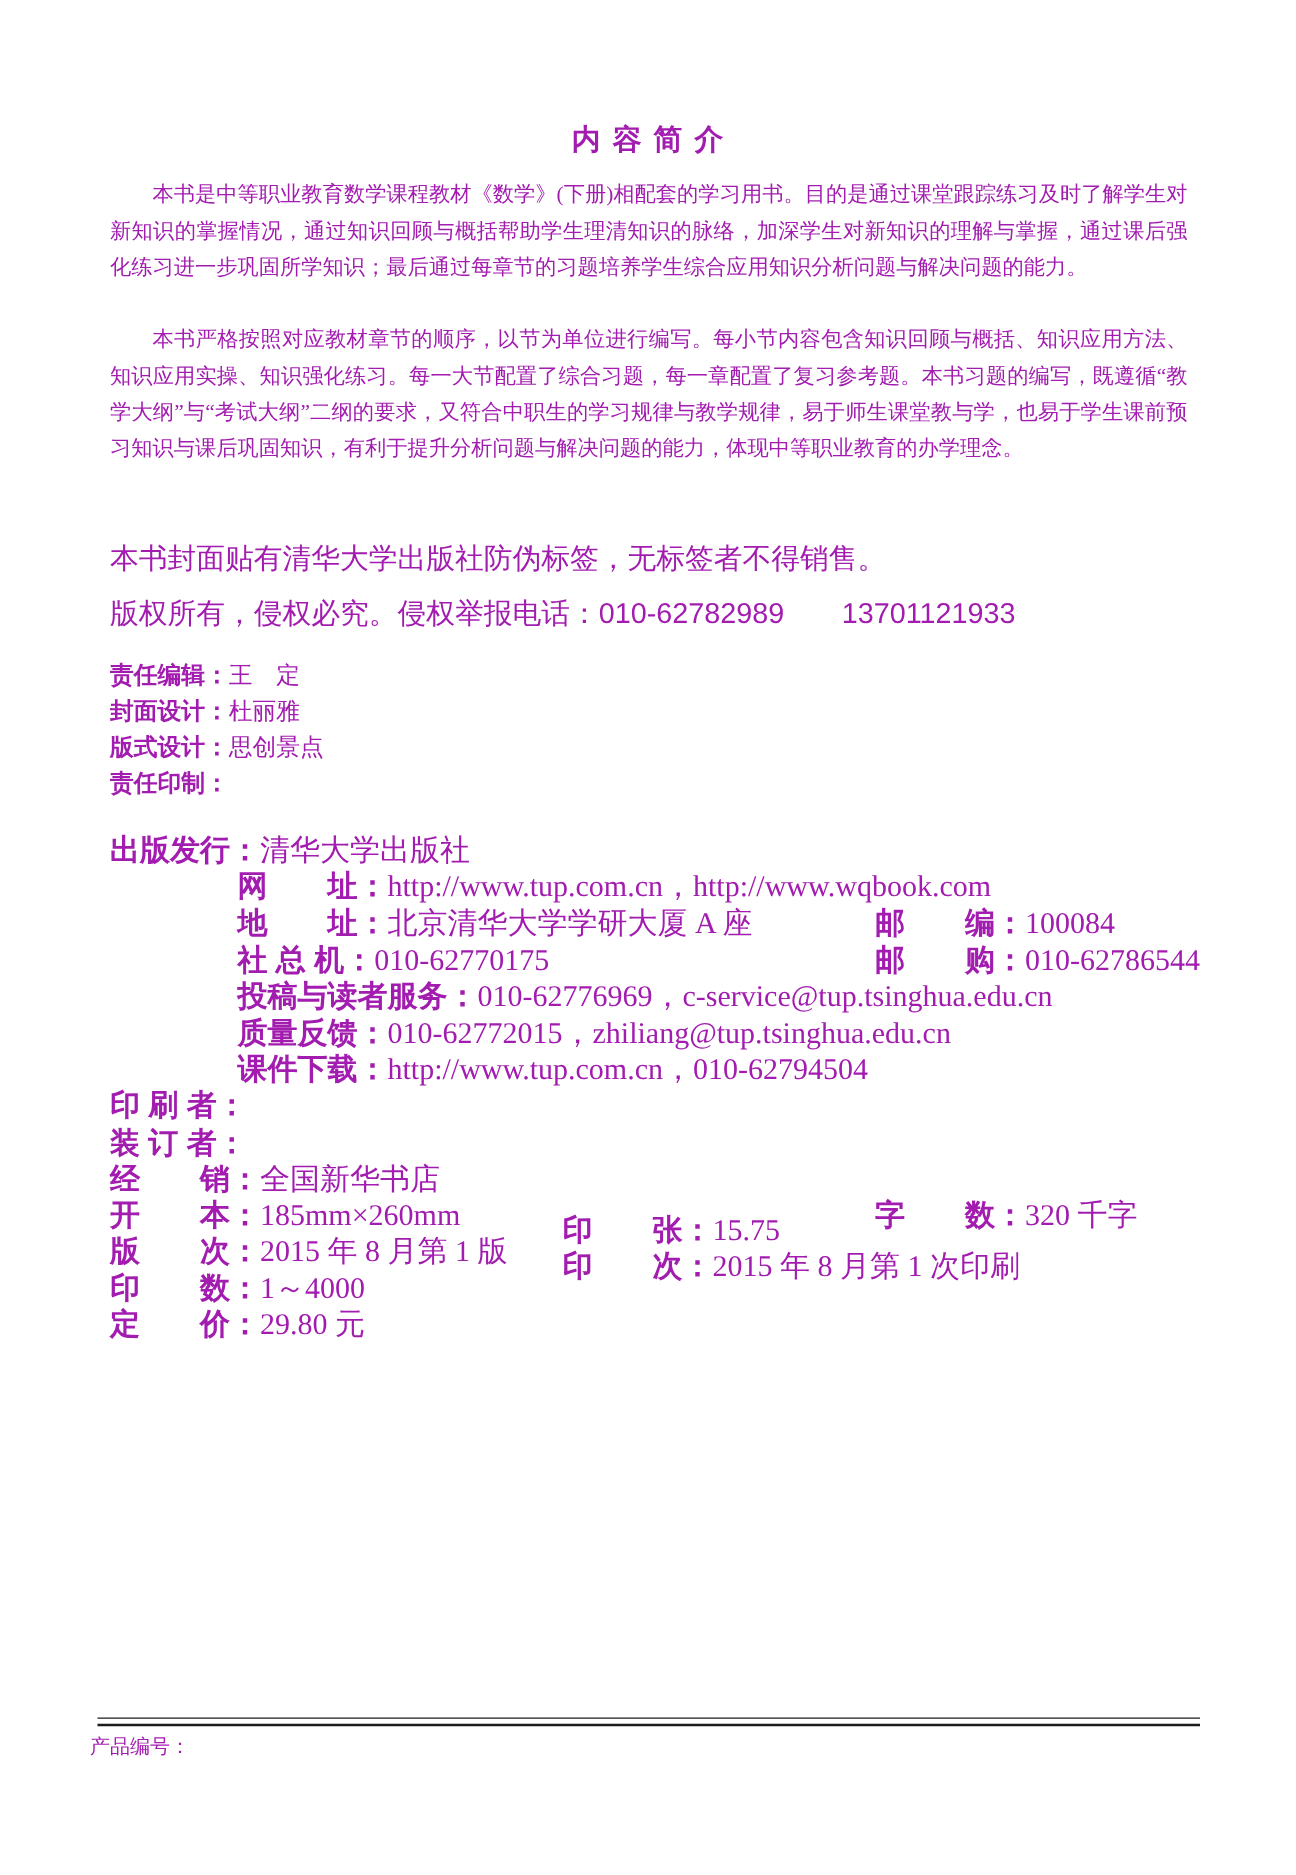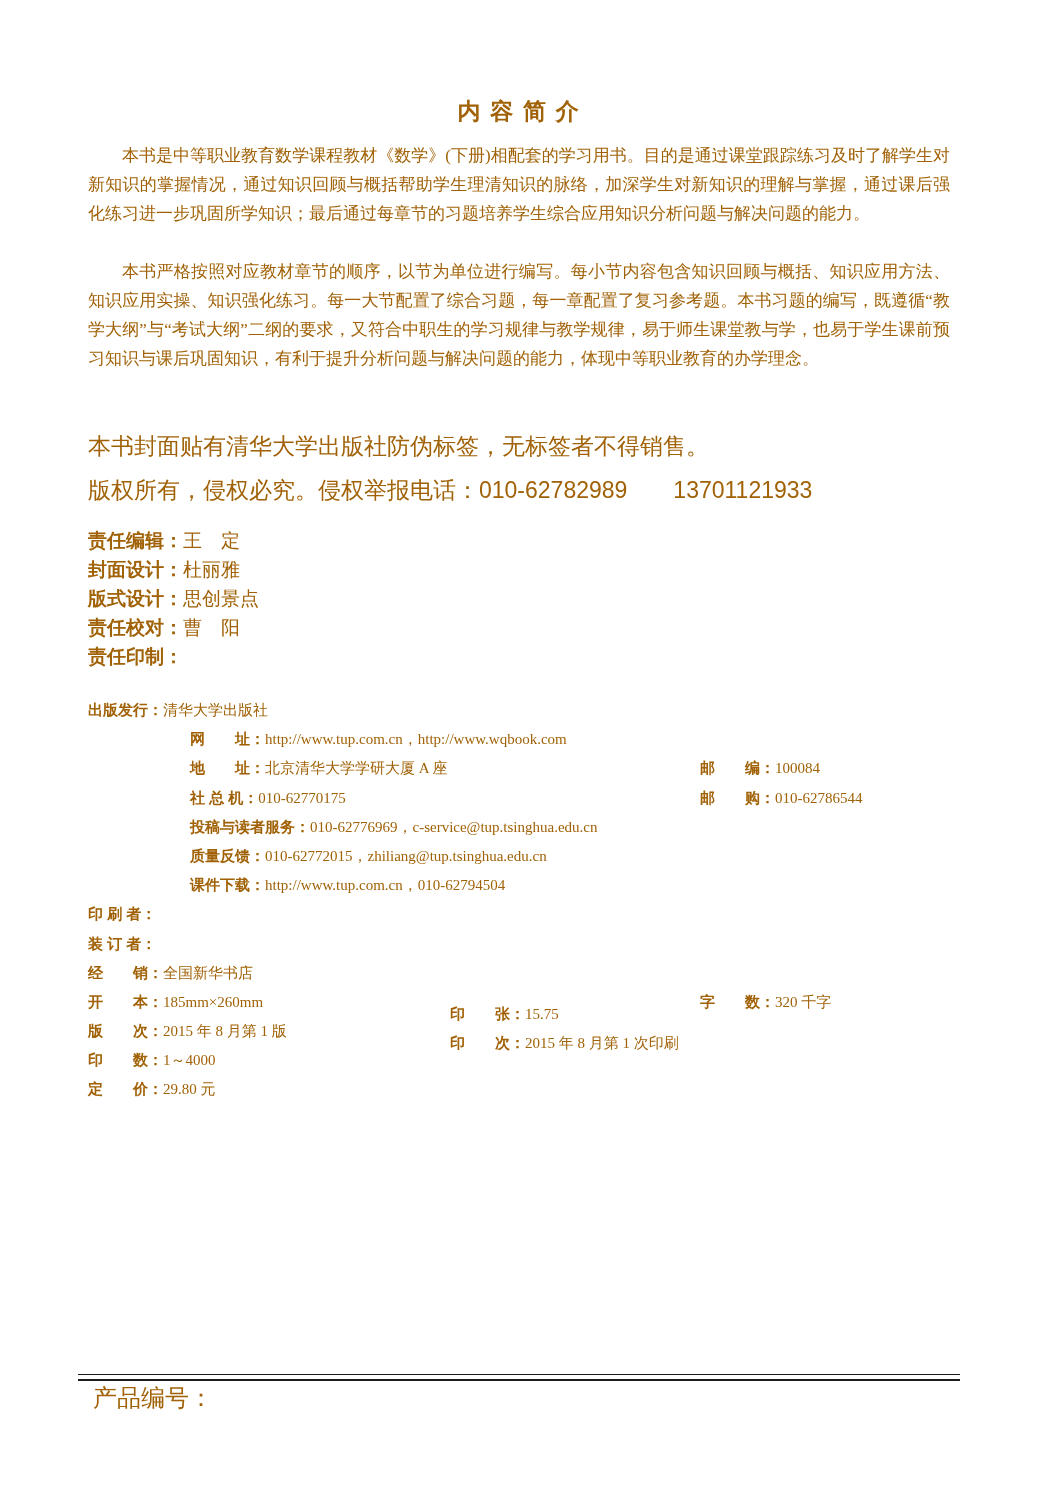--- a/index.html
+++ b/index.html
@@ -1,21 +1,21 @@
 <!DOCTYPE html>
 <html><head>
 <meta charset="utf-8">
 <style>
   html,body{margin:0;padding:0;background:#e8e8e8;}
   .page{
     position:relative;
     width:1037px;height:1500px;
     margin:0 auto;
     background:#ffffff;
-    color:#a16207;
+    color:#a21caf;
     font-family:"Liberation Serif","DejaVu Serif",serif;
     overflow:hidden;
   }
   .content{position:absolute;left:88px;top:0;width:862px;}
   .doc-title{
     margin:97px 0 0 0;
     text-align:center;
     font-size:23px;line-height:30px;
     font-weight:bold;
     letter-spacing:2px;
@@ -46,51 +46,50 @@
   .cip-isbn{margin-top:8px;}
   .cip-class{margin-top:22px;}
   .cip-record{margin-top:22px;}
   .lbl{
     font-family:"Liberation Sans","DejaVu Sans",sans-serif;
     font-weight:bold;
   }
   .val{font-family:"Liberation Serif","DejaVu Serif",serif;font-weight:normal;}
   .staff{margin-top:22px;font-size:19px;}
   .staff-row{height:29px;line-height:29px;}
-  .colophon{margin-top:24px;font-size:15px;}
+  .colophon{margin-top:24px;font-size:24px;}
   .pub-row{position:relative;height:29.2px;line-height:29.2px;white-space:nowrap;}
   .pub-row.indent{padding-left:102px;}
   .col-mid{position:absolute;left:362px;top:12px;}
   .col-right{position:absolute;left:612px;top:0;}
   .footer-rule{
     position:absolute;left:78px;top:1374px;width:882px;height:4px;
     border-top:1px solid #1c1c1c;border-bottom:2px solid #1c1c1c;
   }
-  .product-line{position:absolute;left:93px;top:1384px;font-size:24px;line-height:28px;}
+  .product-line{position:absolute;left:72px;top:1384px;font-size:16px;line-height:28px;}
 </style>
 </head>
 <body>
 
 <div class="page">
   <div class="content">
 
     <h1 class="doc-title">内 容 简 介</h1>
 
     <p class="para p1">本书是中等职业教育数学课程教材《数学》(下册)相配套的学习用书。目的是通过课堂跟踪练习及时了解学生对新知识的掌握情况，通过知识回顾与概括帮助学生理清知识的脉络，加深学生对新知识的理解与掌握，通过课后强化练习进一步巩固所学知识；最后通过每章节的习题培养学生综合应用知识分析问题与解决问题的能力。</p>
     <p class="para p2">本书严格按照对应教材章节的顺序，以节为单位进行编写。每小节内容包含知识回顾与概括、知识应用方法、知识应用实操、知识强化练习。每一大节配置了综合习题，每一章配置了复习参考题。本书习题的编写，既遵循“教学大纲”与“考试大纲”二纲的要求，又符合中职生的学习规律与教学规律，易于师生课堂教与学，也易于学生课前预习知识与课后巩固知识，有利于提升分析问题与解决问题的能力，体现中等职业教育的办学理念。</p>
 
     <div class="warn first">本书封面贴有清华大学出版社防伪标签，无标签者不得销售。</div>
     <div class="warn">版权所有，侵权必究。侵权举报电话：010-62782989　　13701121933</div>
 
 
     <div class="staff">
       <div class="staff-row"><span class="lbl">责任编辑：</span><span class="val">王　定</span></div>
       <div class="staff-row"><span class="lbl">封面设计：</span><span class="val">杜丽雅</span></div>
       <div class="staff-row"><span class="lbl">版式设计：</span><span class="val">思创景点</span></div>
-      <div class="staff-row"><span class="lbl">责任校对：</span><span class="val">曹　阳</span></div>
       <div class="staff-row"><span class="lbl">责任印制：</span><span class="val"></span></div>
     </div>
 
     <div class="colophon">
       <div class="pub-row"><span class="lbl">出版发行：</span><span class="val">清华大学出版社</span></div>
       <div class="pub-row indent"><span class="lbl">网　　址：</span><span class="val">http://www.tup.com.cn，http://www.wqbook.com</span></div>
       <div class="pub-row indent"><span class="lbl">地　　址：</span><span class="val">北京清华大学学研大厦 A 座</span><span class="col-right"><span class="lbl">邮　　编：</span><span class="val">100084</span></span></div>
       <div class="pub-row indent"><span class="lbl">社 总 机：</span><span class="val">010-62770175</span><span class="col-right"><span class="lbl">邮　　购：</span><span class="val">010-62786544</span></span></div>
       <div class="pub-row indent"><span class="lbl">投稿与读者服务：</span><span class="val">010-62776969，c-service@tup.tsinghua.edu.cn</span></div>
       <div class="pub-row indent"><span class="lbl">质量反馈：</span><span class="val">010-62772015，zhiliang@tup.tsinghua.edu.cn</span></div>

